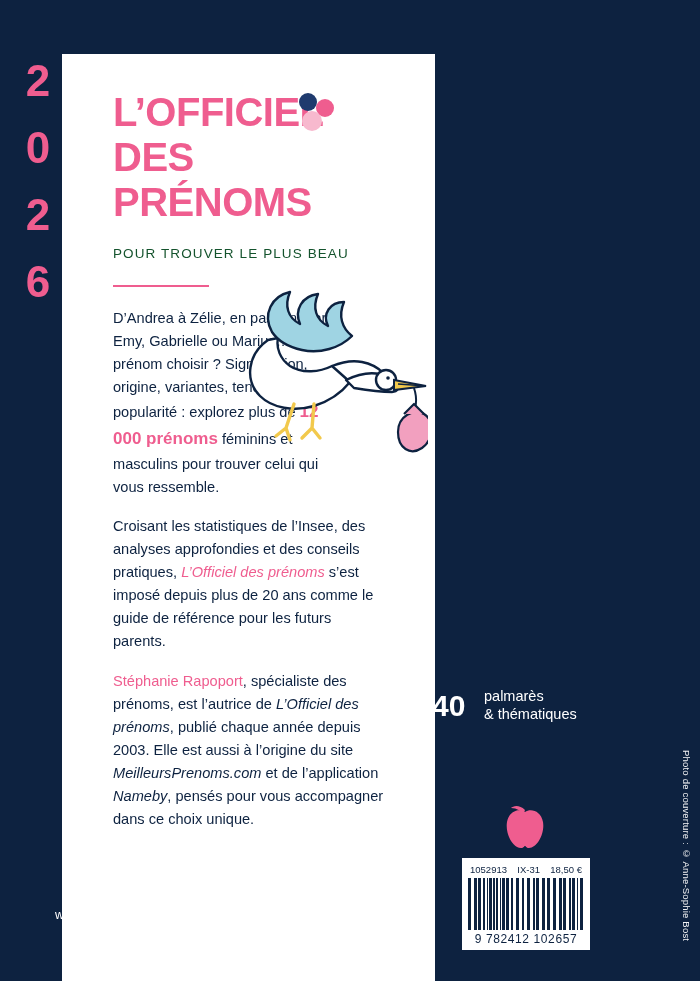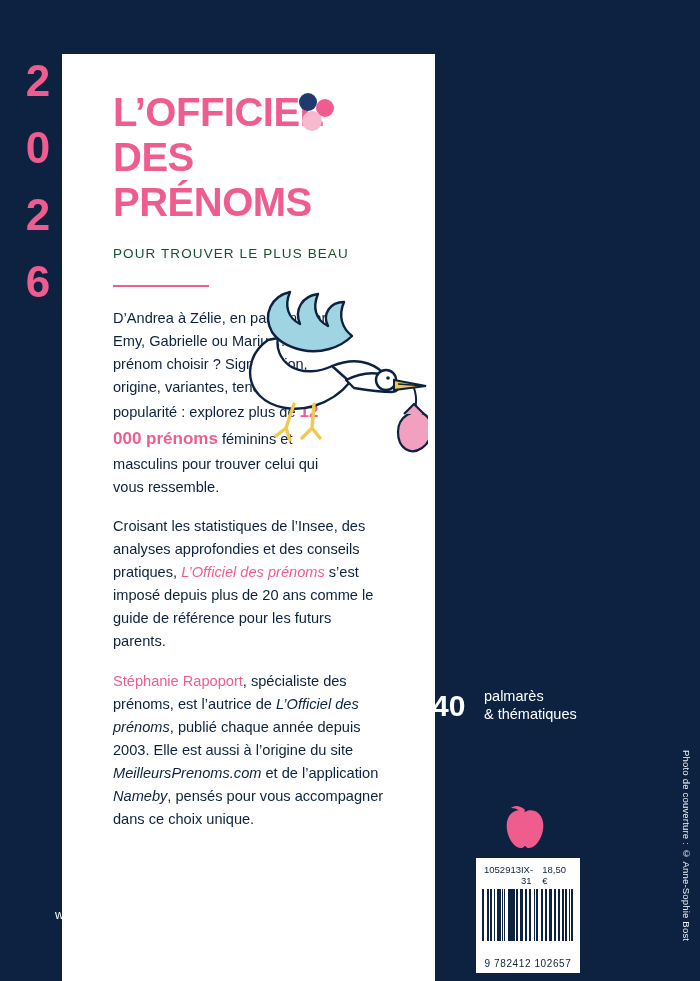--- a/index.html
+++ b/index.html
@@ -146,23 +146,23 @@
     position: absolute;
     left: 497px;
     top: 798px;
     width: 56px;
     height: 56px;
   }
 
   
   .barcode-box {
     position: absolute;
-    left: 476px;
+    left: 462px;
     top: 858px;
-    width: 104px;
+    width: 128px;
     background: #ffffff;
     padding: 5px 6px 4px 6px;
     box-sizing: border-box;
   }
   .barcode-meta {
     display: flex;
     justify-content: space-between;
     font-size: 9.5px;
     color: #0d2240;
     padding: 1px 2px 3px 2px;
@@ -173,27 +173,26 @@
     width: 100%;
     display: flex;
     align-items: stretch;
     gap: 0;
   }
   .bars i {
     display: block;
     background: #0d2240;
   }
   .barcode-digits {
-    font-size: 10px;
+    font-size: 12px;
     letter-spacing: 0.6px;
     color: #0d2240;
     text-align: center;
     padding-top: 2px;
     font-family: "Liberation Sans", sans-serif;
-    margin-top: 15px;
   }
 
   
   .credit {
     position: absolute;
     right: 8px;
     bottom: 40px;
     color: #ffffff;
     font-size: 9.5px;
     writing-mode: vertical-rl;

